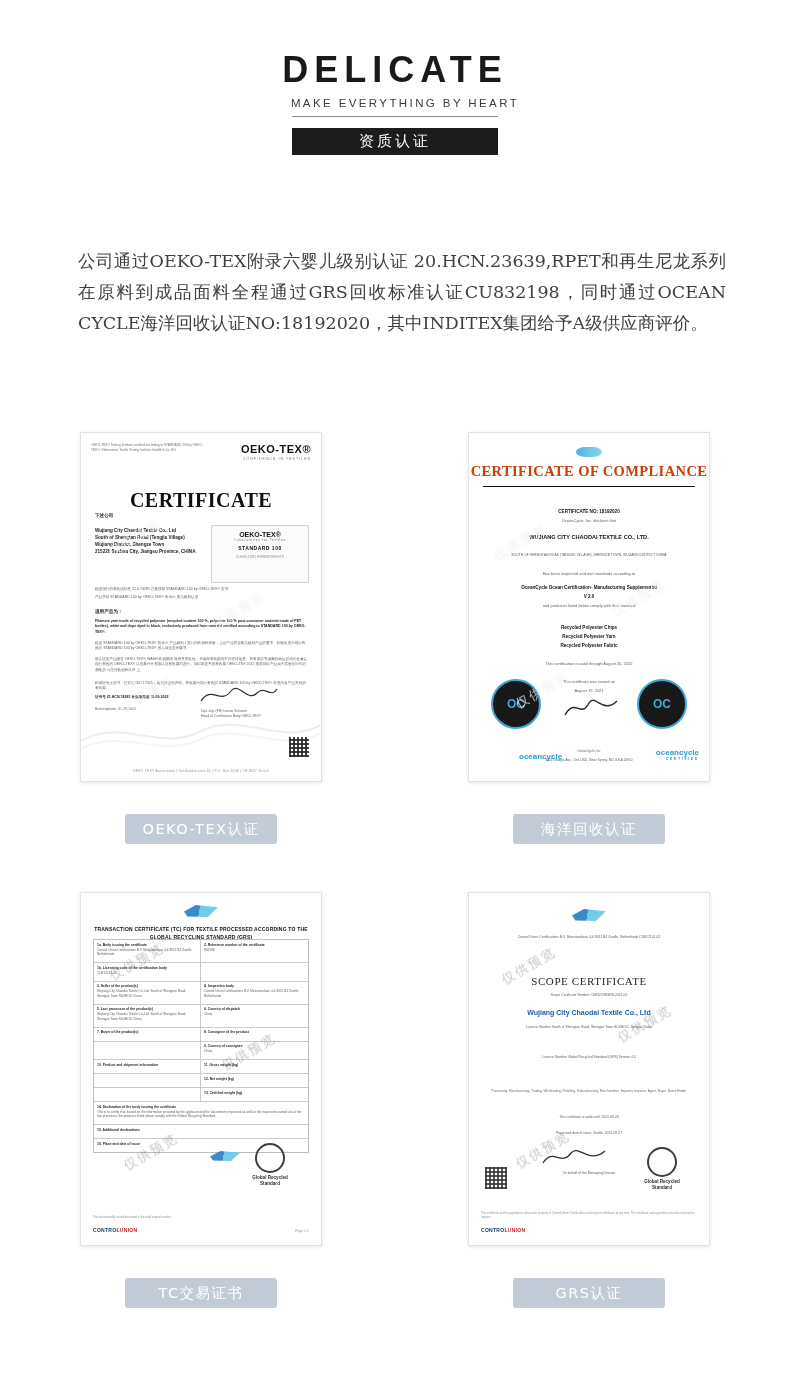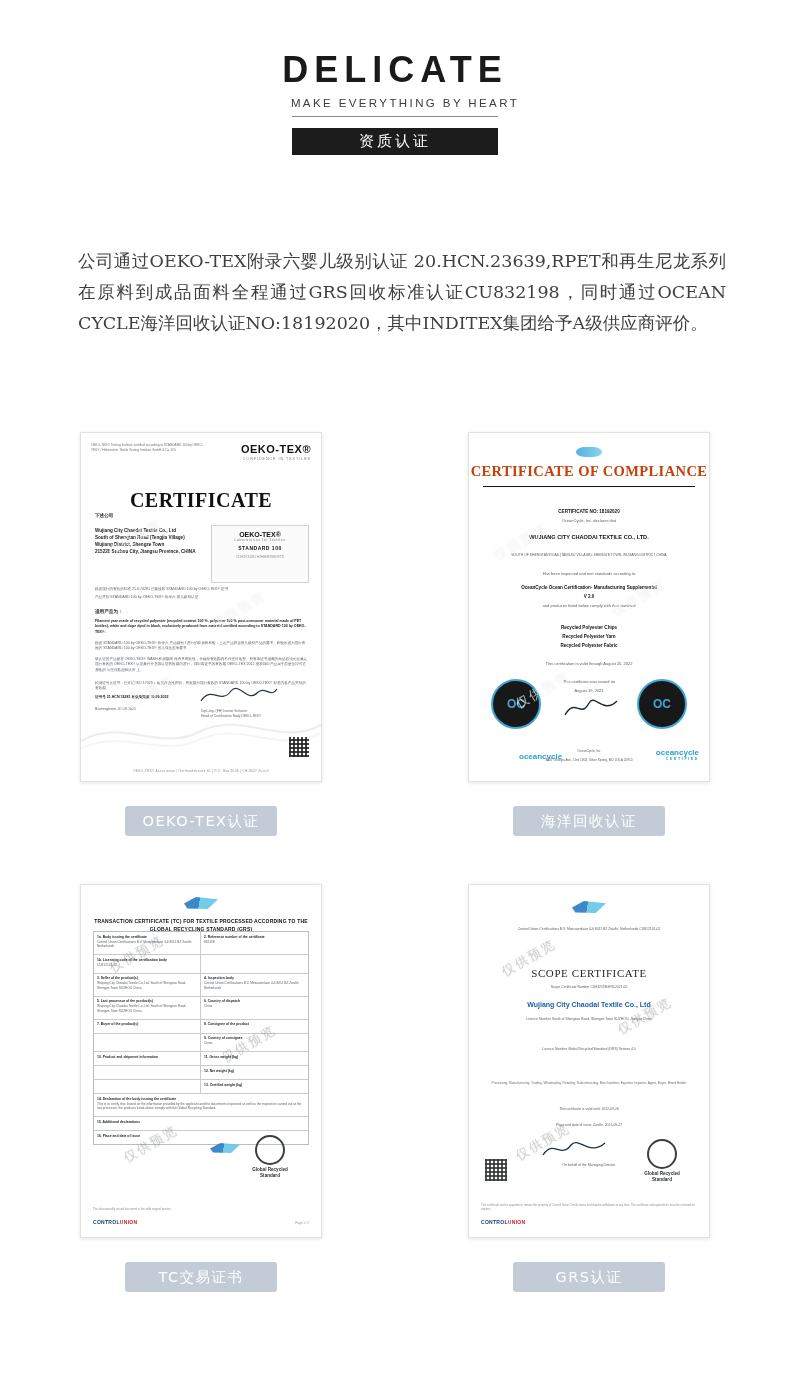--- a/index.html
+++ b/index.html
@@ -97,21 +97,21 @@
     background: #ffffff;
     border: 1px solid #e2e2e2;
     box-shadow: 0 1px 4px rgba(0,0,0,0.10);
     position: relative;
     overflow: hidden;
   }
   .cert-frame.tall {
     height: 352px;
   }
   .caption {
-    margin-top: 24px;
+    margin-top: 32px;
     min-width: 140px;
     height: 30px;
     padding: 0 6px;
     background: #c3ccd6;
     color: #ffffff;
     font-size: 14.5px;
     letter-spacing: 1.5px;
     display: flex;
     align-items: center;
     justify-content: center;

